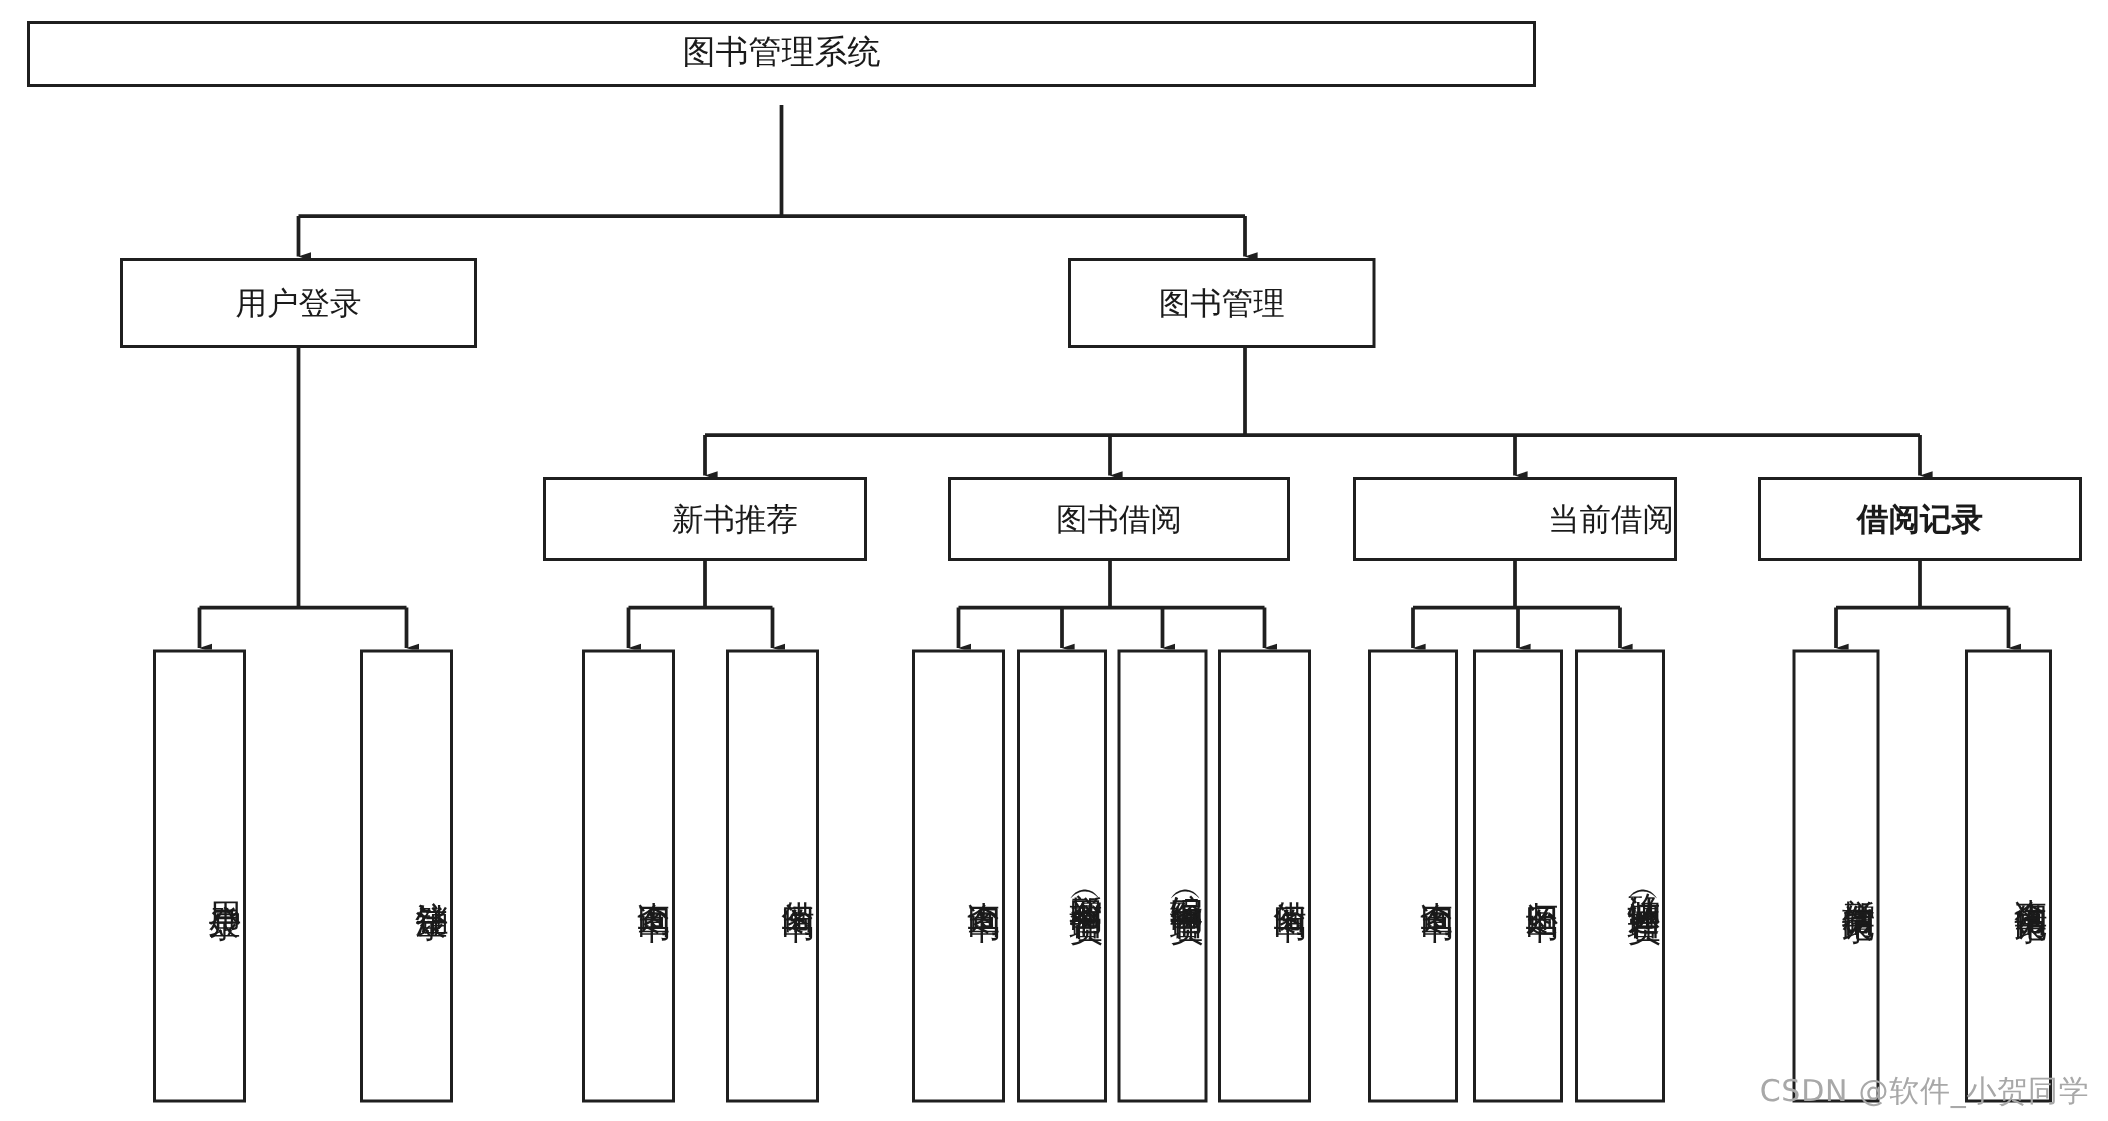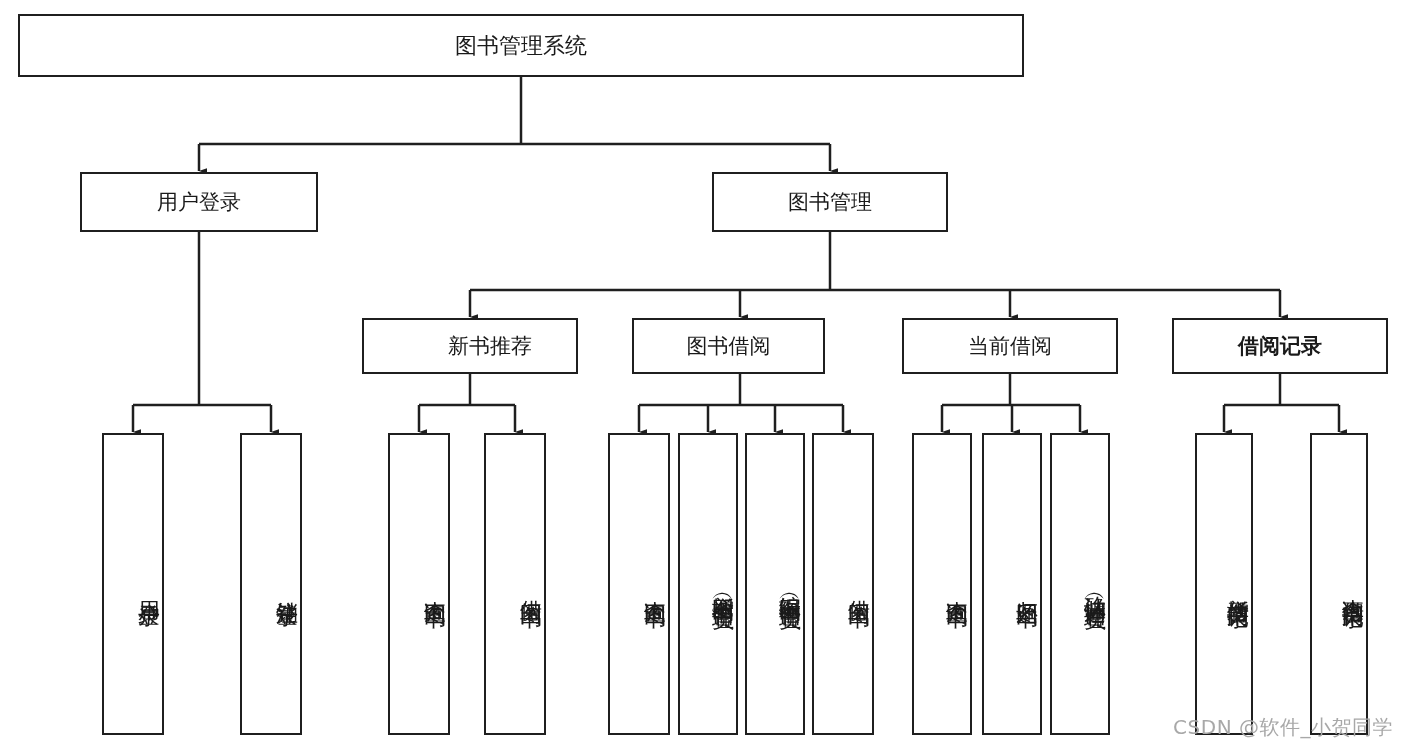--- a/index.html
+++ b/index.html
@@ -112,36 +112,36 @@
       <line x1="942" y1="405" x2="1080" y2="405" stroke="#1f1f1f" stroke-width="2.5" stroke-linecap="butt"></line>
       <line x1="942" y1="405" x2="942" y2="432" stroke="#1f1f1f" stroke-width="2.5" stroke-linecap="butt" marker-end="url(#arrowhead)"></line>
       <line x1="1012" y1="405" x2="1012" y2="432" stroke="#1f1f1f" stroke-width="2.5" stroke-linecap="butt" marker-end="url(#arrowhead)"></line>
       <line x1="1080" y1="405" x2="1080" y2="432" stroke="#1f1f1f" stroke-width="2.5" stroke-linecap="butt" marker-end="url(#arrowhead)"></line>
       <line x1="1280" y1="374" x2="1280" y2="405" stroke="#1f1f1f" stroke-width="2.5" stroke-linecap="butt"></line>
       <line x1="1224" y1="405" x2="1339" y2="405" stroke="#1f1f1f" stroke-width="2.5" stroke-linecap="butt"></line>
       <line x1="1224" y1="405" x2="1224" y2="432" stroke="#1f1f1f" stroke-width="2.5" stroke-linecap="butt" marker-end="url(#arrowhead)"></line>
       <line x1="1339" y1="405" x2="1339" y2="432" stroke="#1f1f1f" stroke-width="2.5" stroke-linecap="butt" marker-end="url(#arrowhead)"></line>
     </svg>
   <div id="node-layer">
-      <div class="node root-node" style="left: 18px; top: 14px; width: 1006px; height: 63px;">
+      <div class="node root-node" style="left: 18px; top: 14px; width: 1006px; height: 44px;">
         <span class="node-label">图书管理系统</span>
       </div>
       <div class="node level1-node" style="left: 80px; top: 172px; width: 238px; height: 60px;">
         <span class="node-label">用户登录</span>
       </div>
-      <div class="node level1-node" style="left: 712px; top: 172px; width: 236px; height: 60px;">
+      <div class="node level1-node" style="left: 712px; top: 172px; width: 205px; height: 60px;">
         <span class="node-label">图书管理</span>
       </div>
       <div class="node level2-node" style="left: 362px; top: 318px; width: 216px; height: 56px; padding-left: 40px;">
         <span class="node-label">新书推荐</span>
       </div>
-      <div class="node level2-node" style="left: 632px; top: 318px; width: 193px; height: 56px;">
+      <div class="node level2-node" style="left: 632px; top: 318px; width: 228px; height: 56px;">
         <span class="node-label">图书借阅</span>
       </div>
-      <div class="node level2-node" style="left: 902px; top: 318px; width: 216px; height: 56px;">
+      <div class="node level2-node" style="left: 902px; top: 318px; width: 216px; height: 56px; justify-content: flex-end;">
         <span class="node-label">当前借阅</span>
       </div>
       <div class="node level2-node" style="left: 1172px; top: 318px; width: 216px; height: 56px; font-weight: bold;">
         <span class="node-label">借阅记录</span>
       </div>
       <div class="node leaf-node" style="left: 102px; top: 433px; width: 62px; height: 302px;">
         <span class="node-label">用户登录</span>
       </div>
       <div class="node leaf-node" style="left: 240px; top: 433px; width: 62px; height: 302px;">
         <span class="node-label">注销登录</span>

